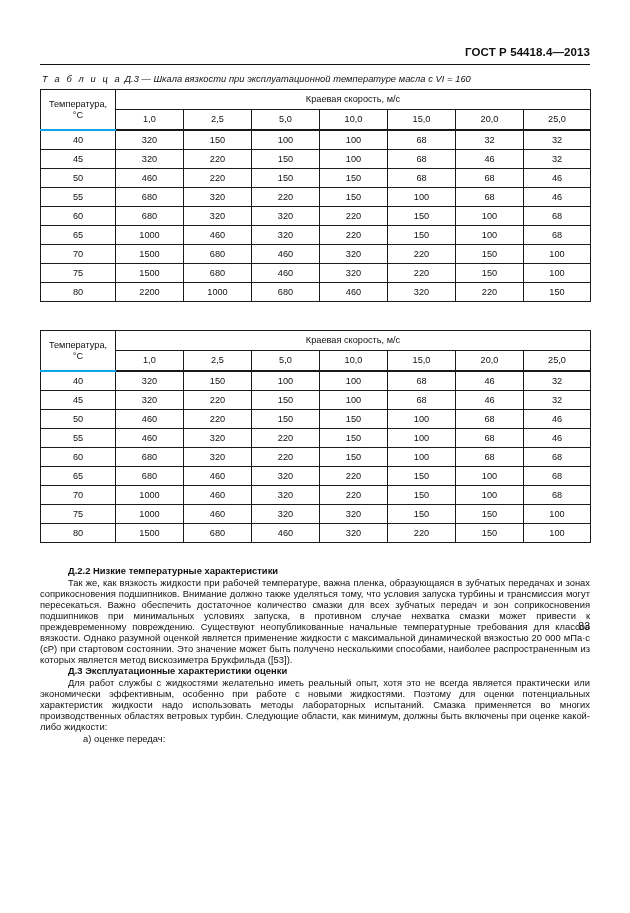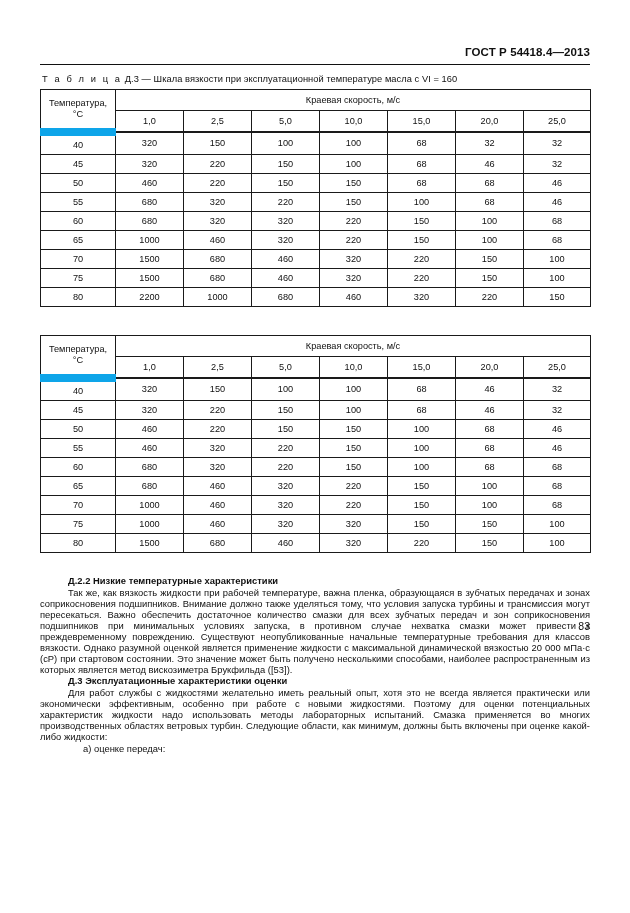--- a/index.html
+++ b/index.html
@@ -49,20 +49,21 @@
     top: 74px;
     width: 550px;
   }
 
   
   .table-caption {
     font-size: 9.3px;
     margin: 0 0 5px 2px;
     white-space: nowrap;
     letter-spacing: 0.05px;
+    font-style: italic;
   }
   .caption-word {
     letter-spacing: 2.1px;
   }
 
   
   table.visc {
     border-collapse: collapse;
     width: 550px;
     table-layout: fixed;
@@ -86,21 +87,21 @@
     vertical-align: middle;
   }
   table.visc thead th.hd-col {
     height: 19px;
     vertical-align: middle;
   }
   table.visc thead tr.speeds th {
     border-bottom: 2px solid #1a1a1a;
   }
   table.visc thead th.hd-temp {
-    border-bottom: 8px solid #0ea5e9;
+    border-bottom: 2px solid #0ea5e9;
   }
   table.visc tbody td {
     height: 18px;
     vertical-align: middle;
   }
   .deg {
     display: block;
     font-size: 9.2px;
   }
 

